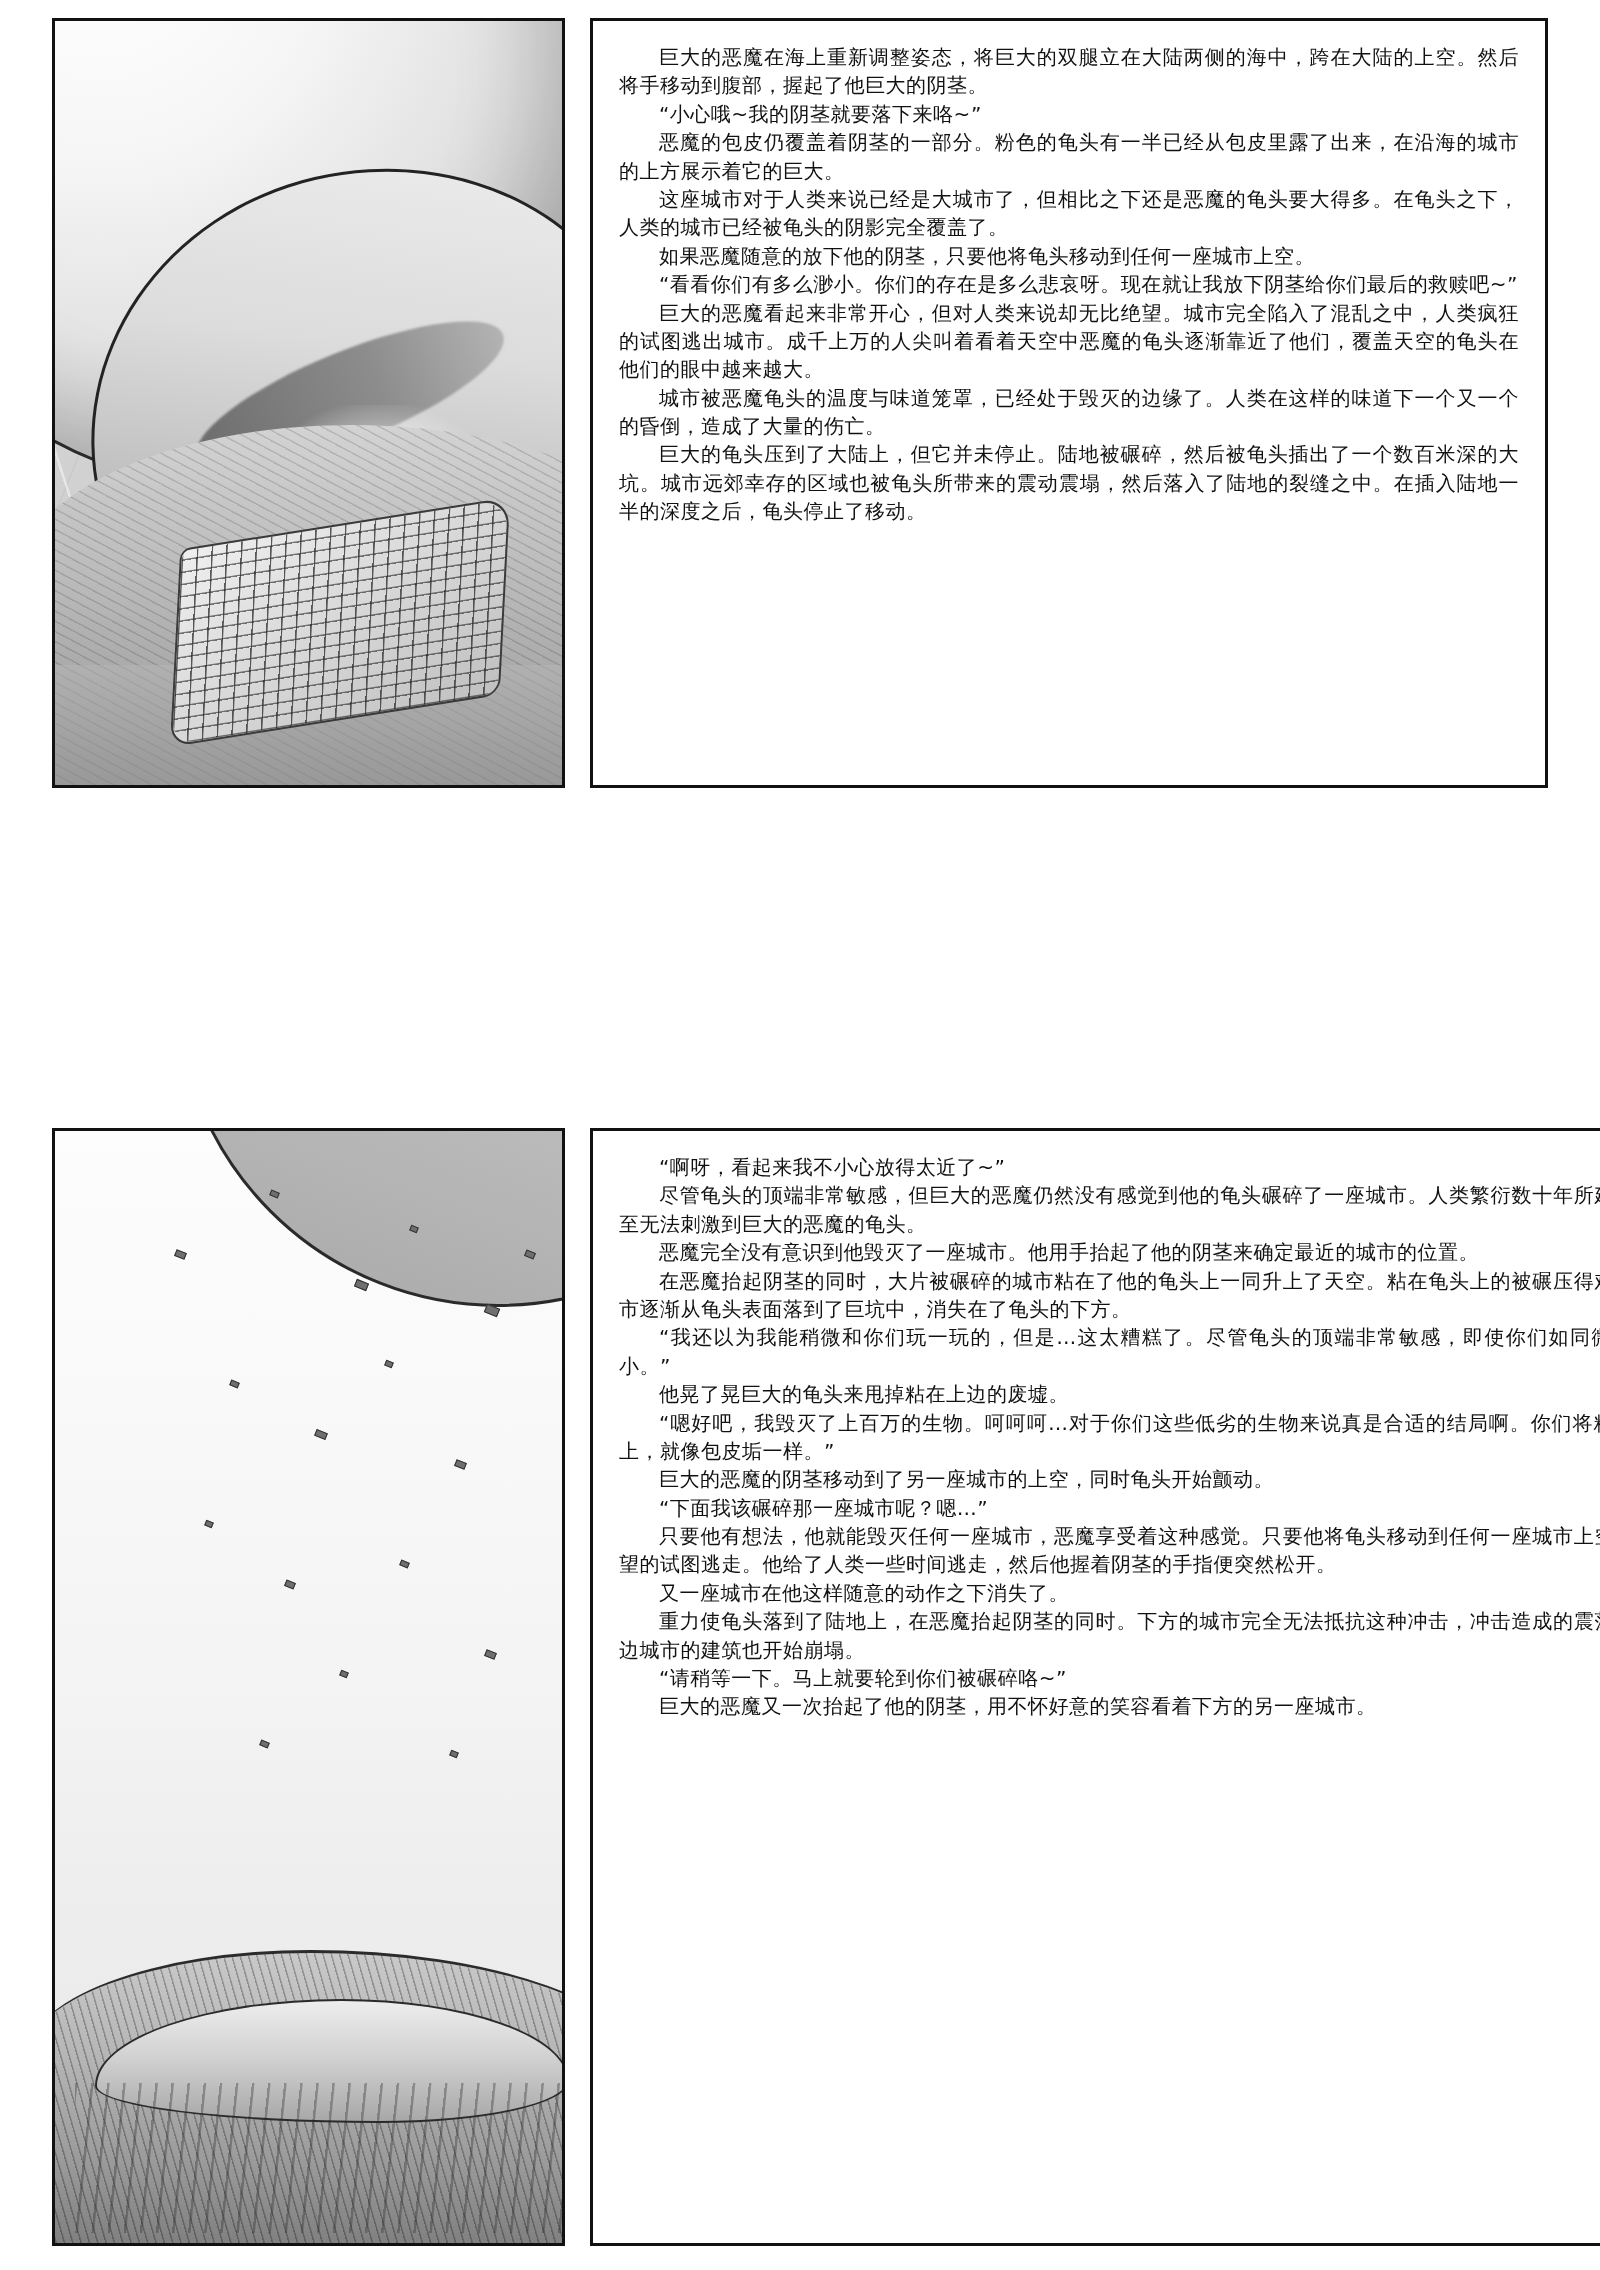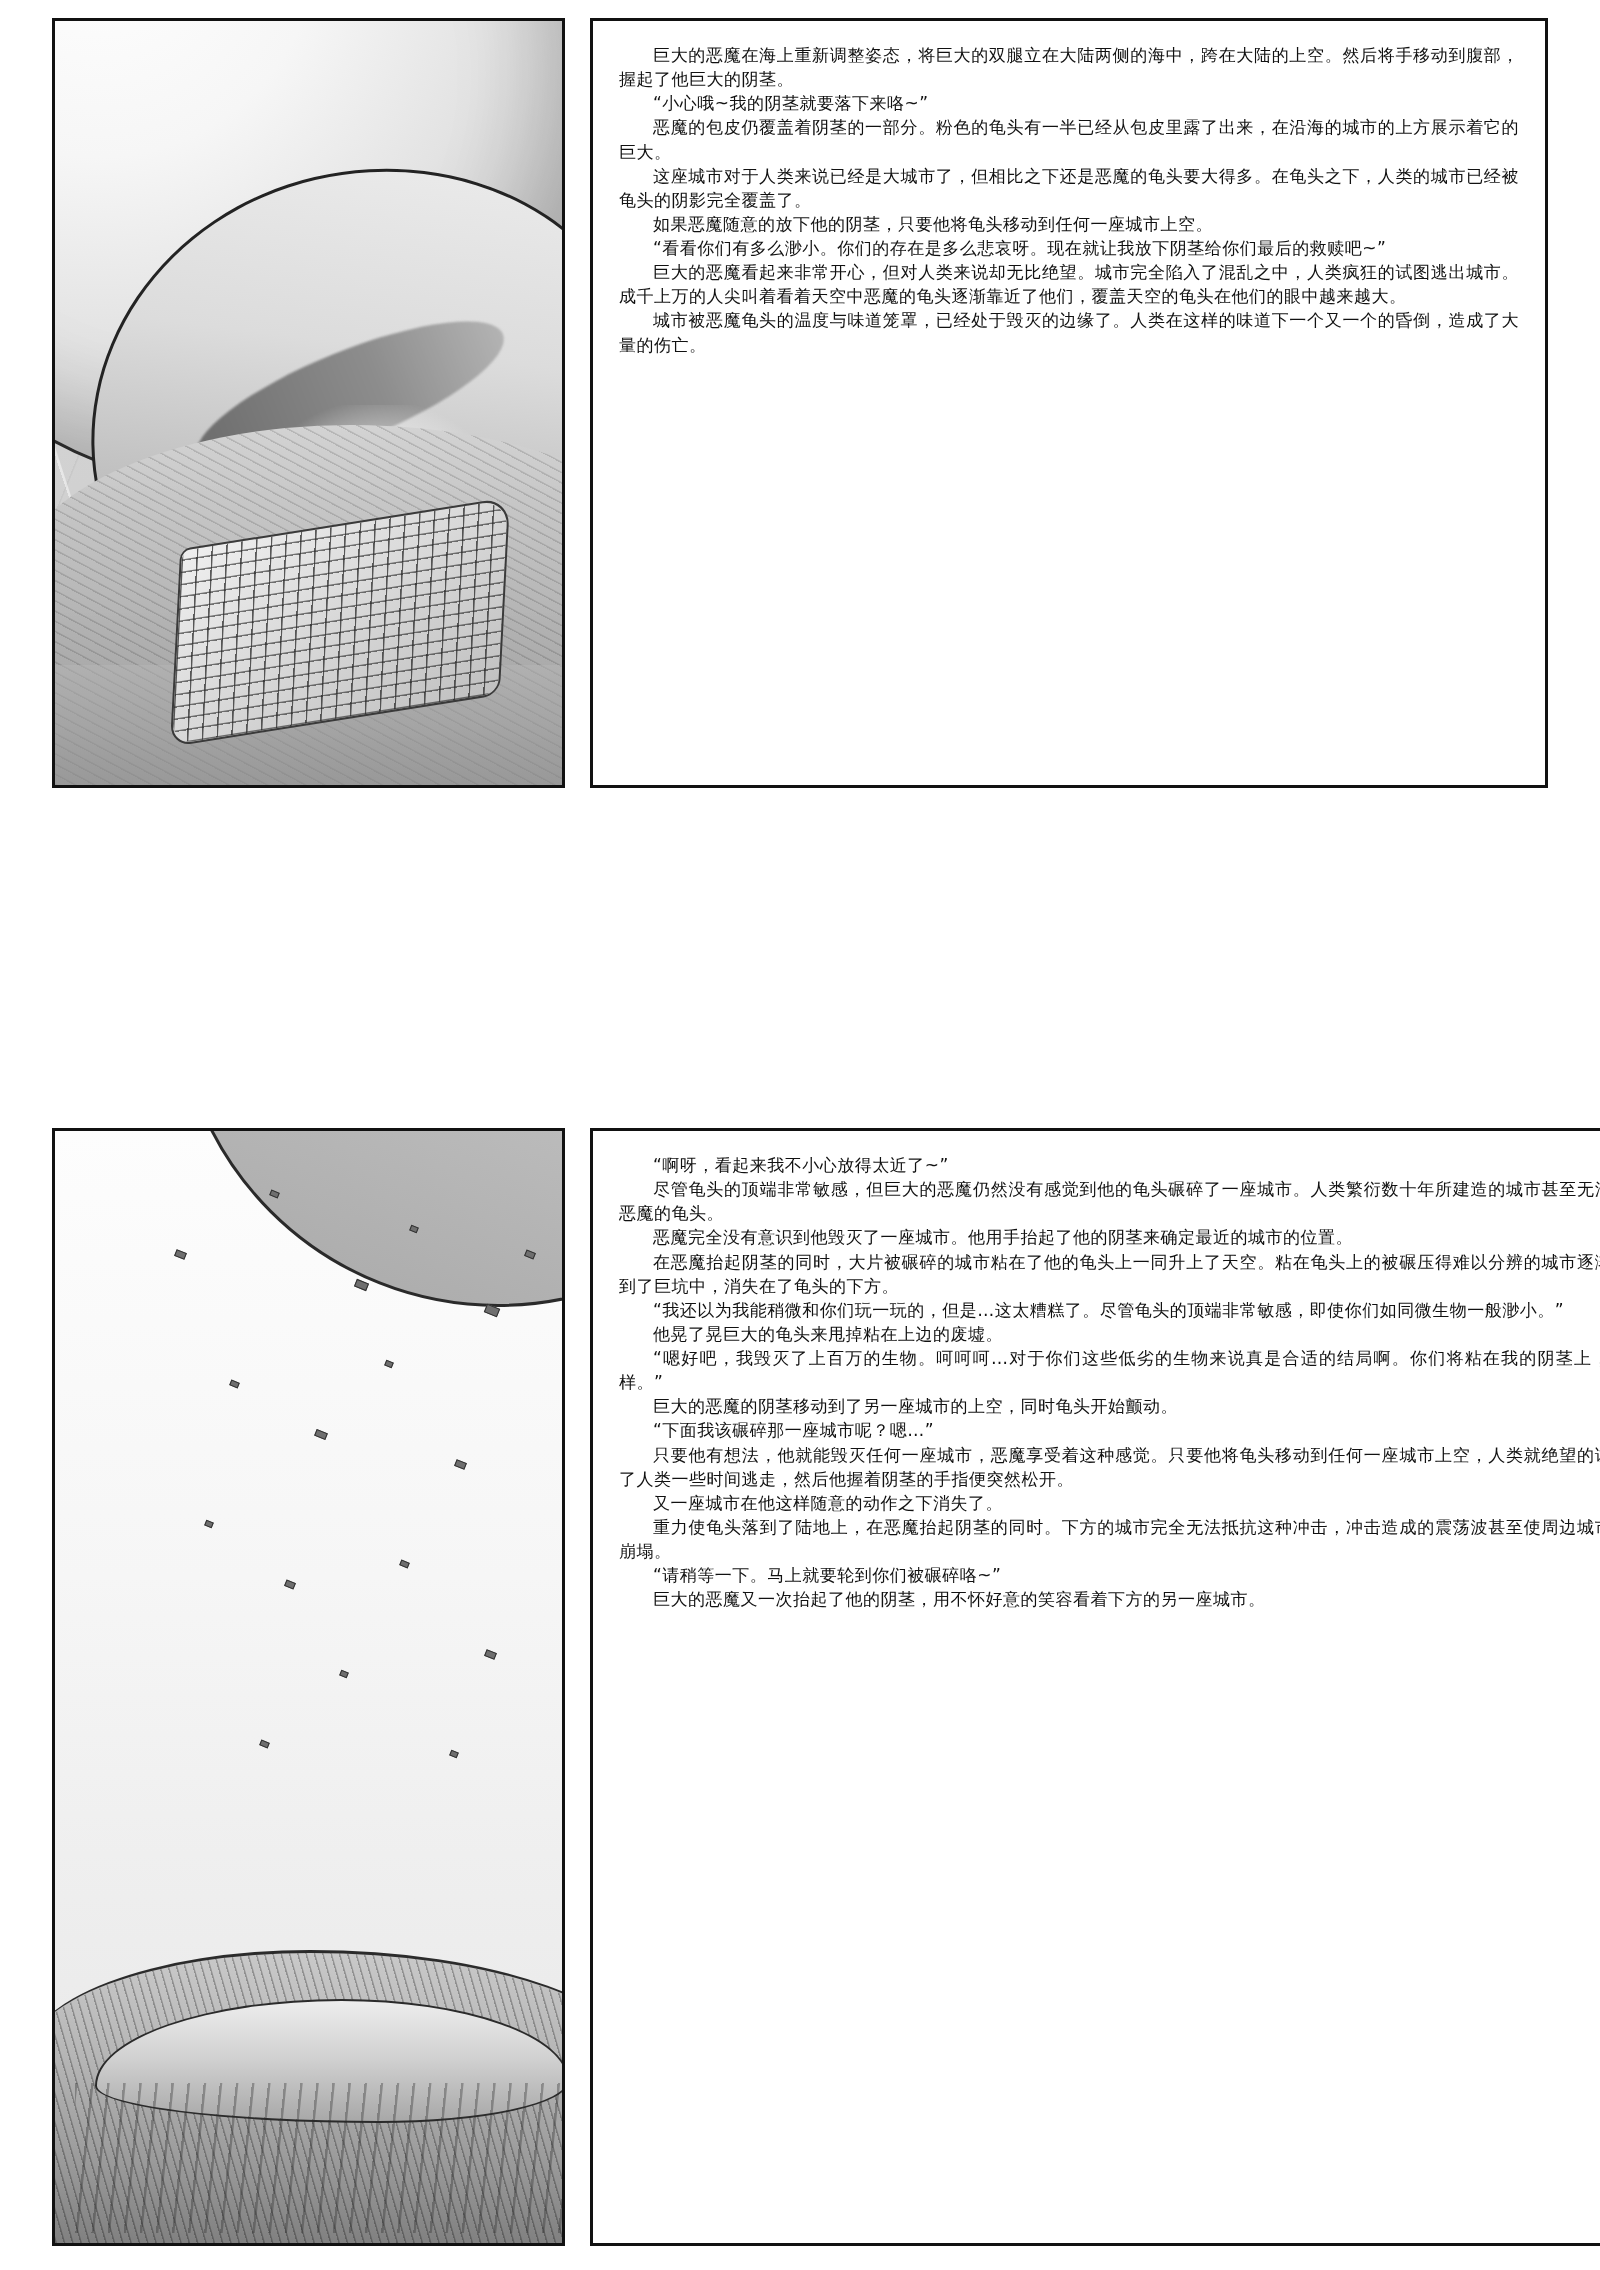--- a/index.html
+++ b/index.html
@@ -25,21 +25,21 @@
     overflow: hidden;
   }
 
   
   .text-panel {
     padding: 22px 26px 18px 26px;
   }
   .text-panel p {
     margin: 0;
     text-indent: 2em;
-    font-size: 17px;
+    font-size: 20px;
     line-height: 1.42;
     color: #111111;
     letter-spacing: 0.5px;
     text-align: justify;
     font-family: "DejaVu Sans", "Liberation Sans", sans-serif;
   }
 
   
   .art {
     position: relative;
@@ -250,20 +250,21 @@
   <div class="panel text-panel" style="left:590px; top:18px; width:958px; height:770px;">
     <div>
       <p>巨大的恶魔在海上重新调整姿态，将巨大的双腿立在大陆两侧的海中，跨在大陆的上空。然后将手移动到腹部，握起了他巨大的阴茎。</p>
       <p>“小心哦~我的阴茎就要落下来咯~”</p>
       <p>恶魔的包皮仍覆盖着阴茎的一部分。粉色的龟头有一半已经从包皮里露了出来，在沿海的城市的上方展示着它的巨大。</p>
       <p>这座城市对于人类来说已经是大城市了，但相比之下还是恶魔的龟头要大得多。在龟头之下，人类的城市已经被龟头的阴影完全覆盖了。</p>
       <p>如果恶魔随意的放下他的阴茎，只要他将龟头移动到任何一座城市上空。</p>
       <p>“看看你们有多么渺小。你们的存在是多么悲哀呀。现在就让我放下阴茎给你们最后的救赎吧~”</p>
       <p>巨大的恶魔看起来非常开心，但对人类来说却无比绝望。城市完全陷入了混乱之中，人类疯狂的试图逃出城市。成千上万的人尖叫着看着天空中恶魔的龟头逐渐靠近了他们，覆盖天空的龟头在他们的眼中越来越大。</p>
       <p>城市被恶魔龟头的温度与味道笼罩，已经处于毁灭的边缘了。人类在这样的味道下一个又一个的昏倒，造成了大量的伤亡。</p>
+      <p>巨大的龟头压到了大陆上，但它并未停止。陆地被碾碎，然后被龟头插出了一个数百米深的大坑。城市远郊幸存的区域也被龟头所带来的震动震塌，然后落入了陆地的裂缝之中。在插入陆地一半的深度之后，龟头停止了移动。</p>
     </div>
   </div>
 
   <div class="panel" style="left:52px; top:1128px; width:513px; height:1118px;">
     <div class="art">
       <div class="p3-sky"></div>
       <div class="p3-arc"></div>
 
       <div class="p3-debris">
         <span style="left:120px; top:120px; width:9px; height:5px;"></span>

